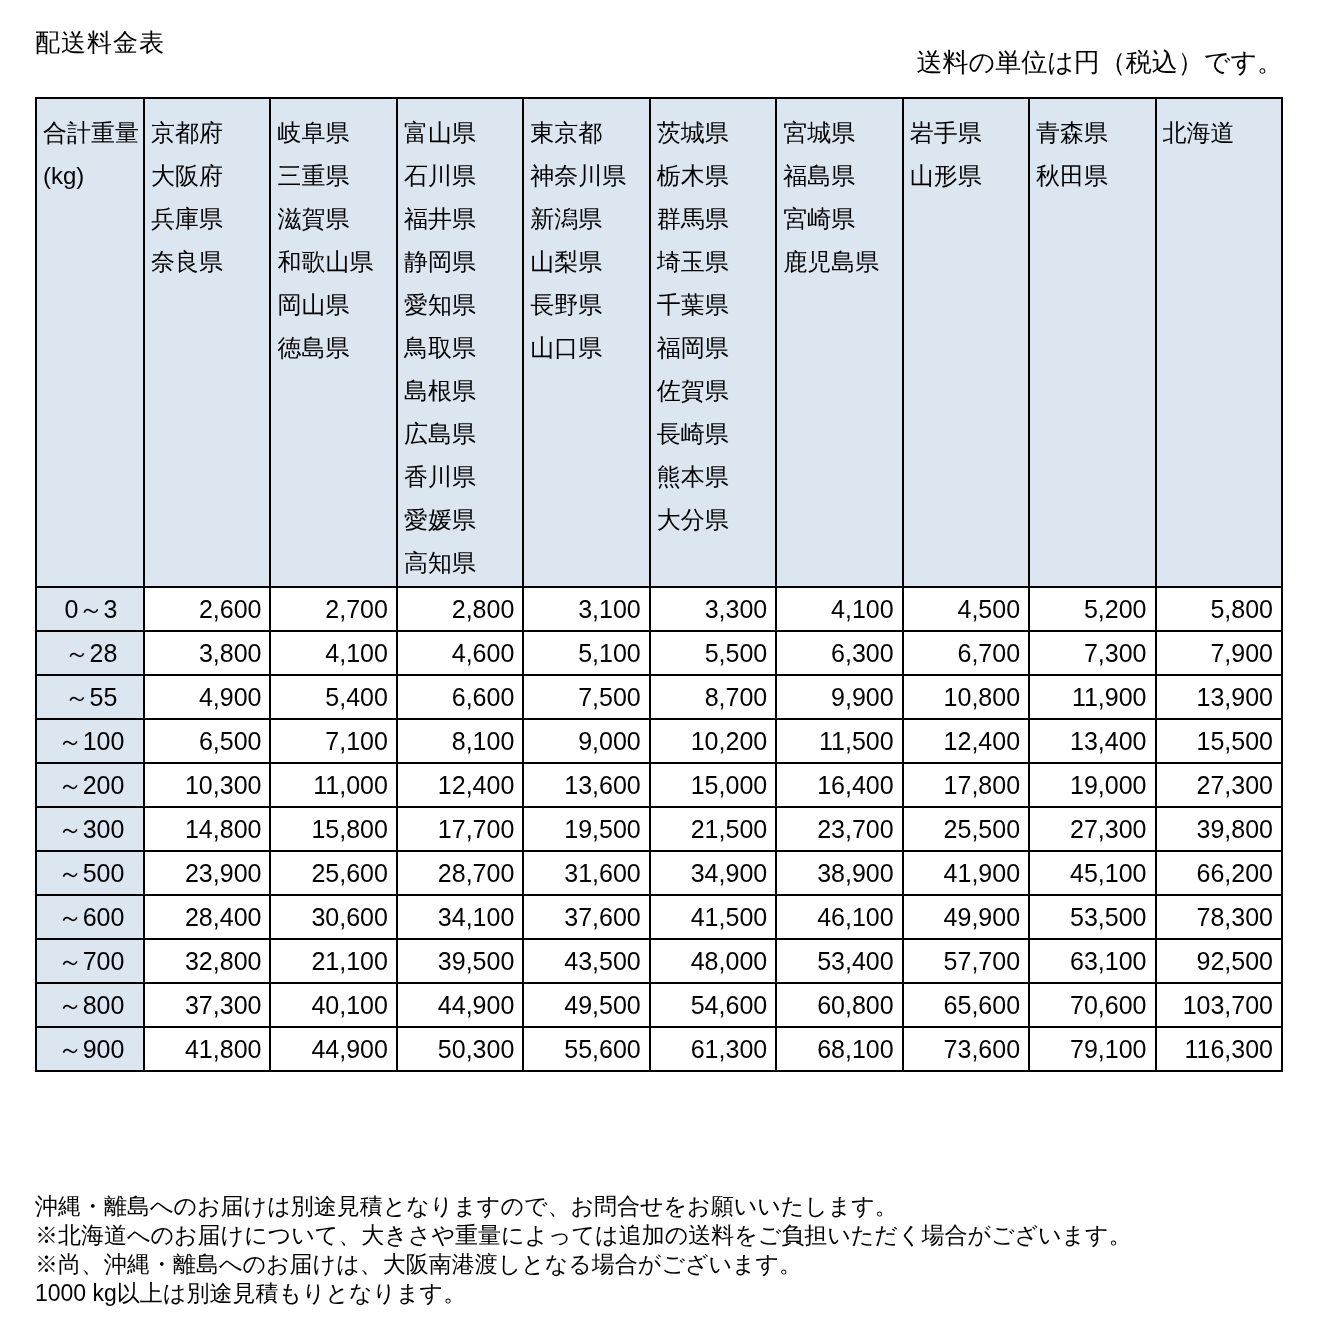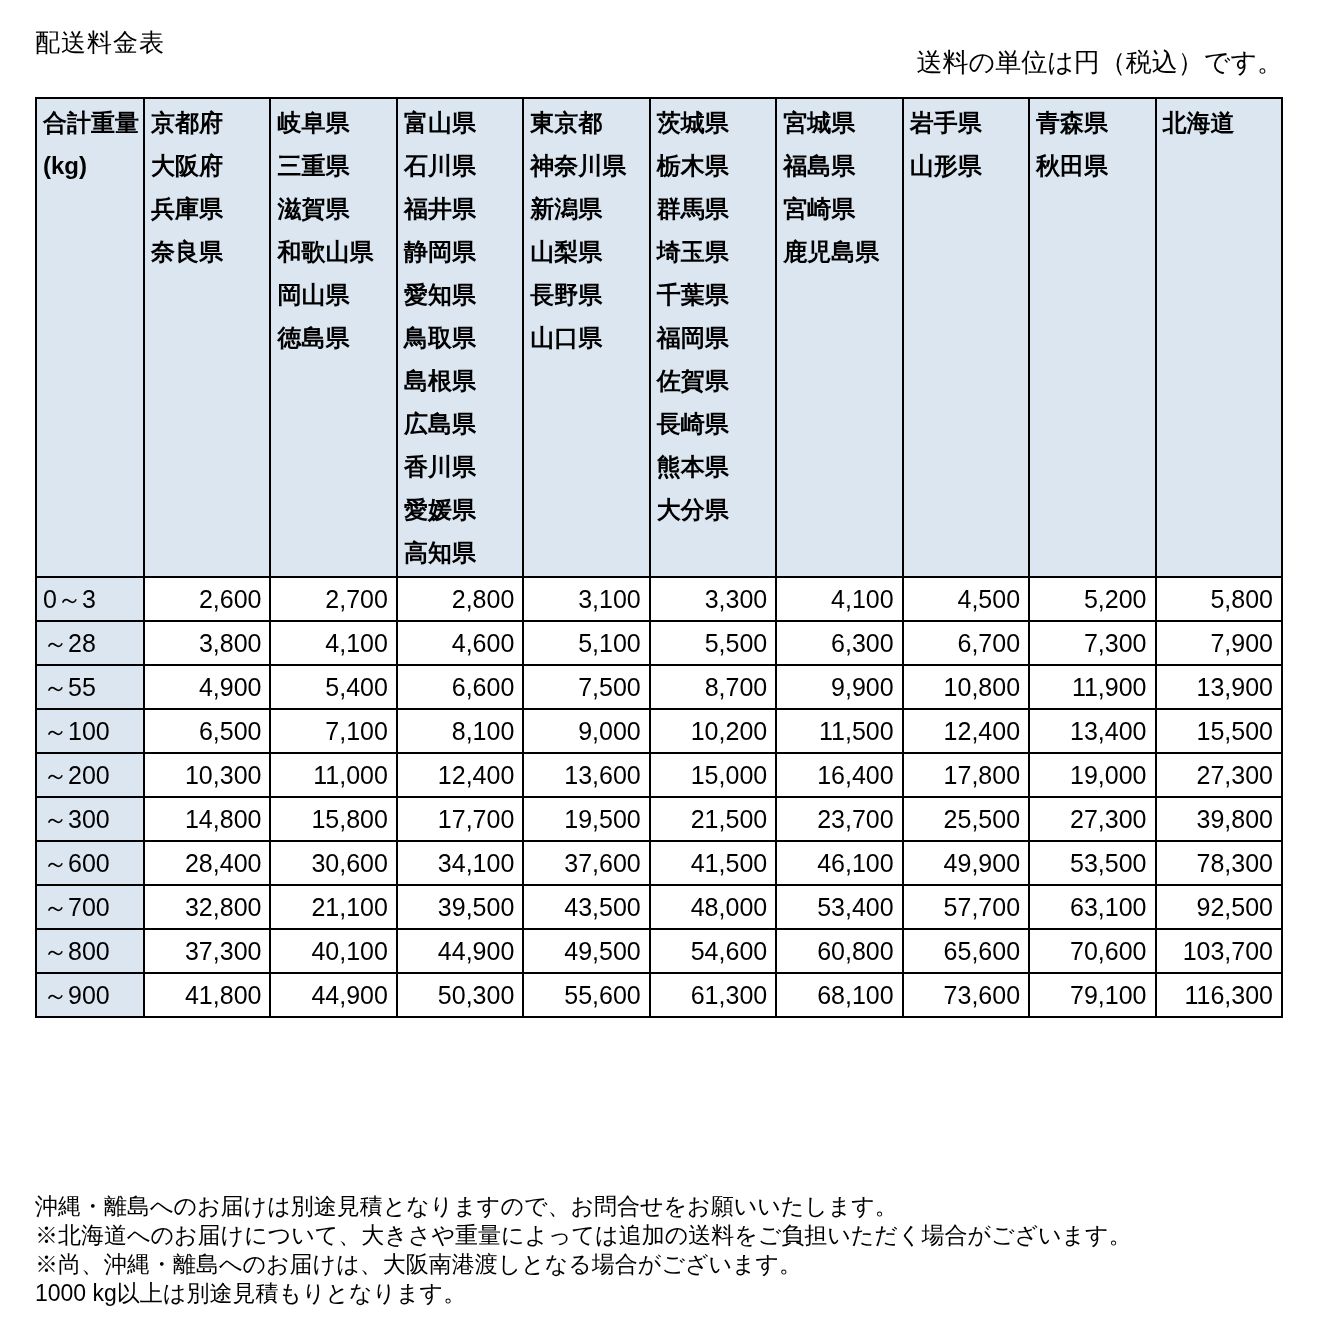--- a/index.html
+++ b/index.html
@@ -24,29 +24,28 @@
   }
   .fee-table col.col-weight { width:108px; }
   .fee-table th, .fee-table td {
     border:2px solid var(--border-color);
     font-weight:normal;
   }
   .fee-table thead th {
     background:var(--header-fill);
     vertical-align:top; text-align:left;
     font-size:24px; line-height:43px;
-    padding:2px 4px 2px 6px;
+    padding:12px 4px 2px 6px;
     height:479px;
     overflow:hidden;
-    font-weight:bold;
   }
   .fee-table tbody tr { height:44px; }
   .fee-table tbody th {
     background:var(--header-fill);
-    text-align:left; font-size:25px; padding:0 4px 0 6px;
+    text-align:center; font-size:25px; padding:0 4px 0 6px;
     white-space:nowrap;
   }
   .fee-table tbody td {
     text-align:right; font-size:25px; padding:0 8px 0 2px;
     background:#ffffff; white-space:nowrap;
   }
   .footnotes {
     position:absolute; left:35px; top:1192px; width:1250px;
     font-size:23px; line-height:29px;
   }
@@ -209,20 +208,32 @@
         <td>15,800</td>
         <td>17,700</td>
         <td>19,500</td>
         <td>21,500</td>
         <td>23,700</td>
         <td>25,500</td>
         <td>27,300</td>
         <td>39,800</td>
       </tr>
       <tr>
+        <th>～500</th>
+        <td>23,900</td>
+        <td>25,600</td>
+        <td>28,700</td>
+        <td>31,600</td>
+        <td>34,900</td>
+        <td>38,900</td>
+        <td>41,900</td>
+        <td>45,100</td>
+        <td>66,200</td>
+      </tr>
+      <tr>
         <th>～600</th>
         <td>28,400</td>
         <td>30,600</td>
         <td>34,100</td>
         <td>37,600</td>
         <td>41,500</td>
         <td>46,100</td>
         <td>49,900</td>
         <td>53,500</td>
         <td>78,300</td>

